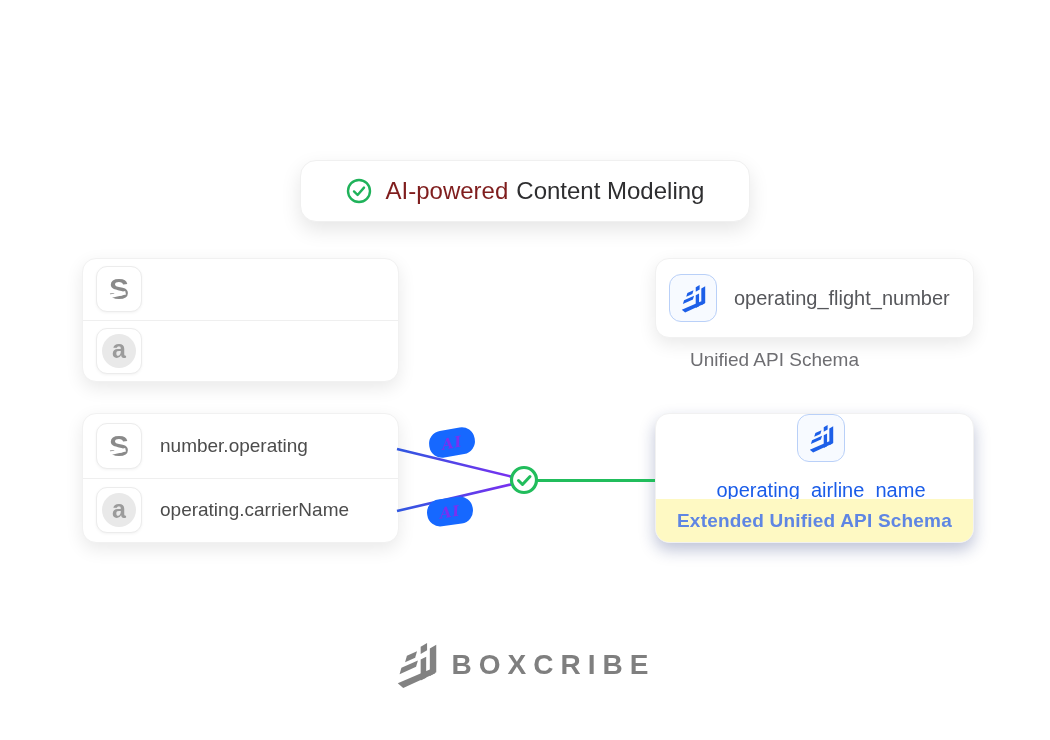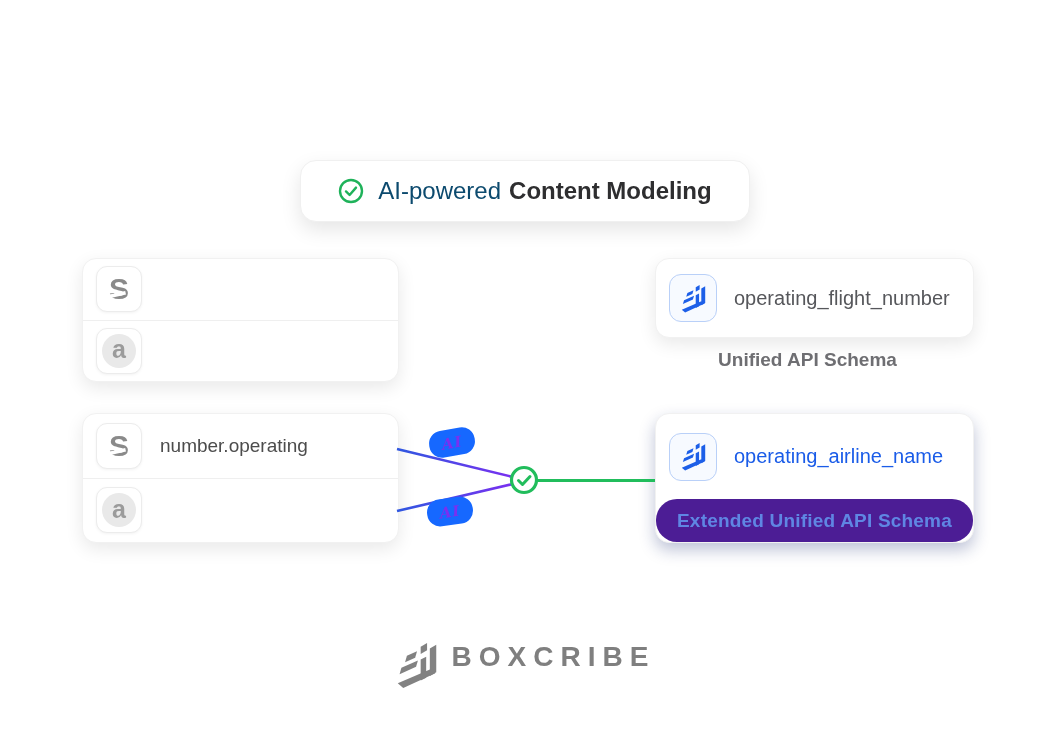--- a/index.html
+++ b/index.html
@@ -12,22 +12,22 @@
   .abs{position:absolute;}
 
   
   .banner{
     left:300px;top:160px;width:448px;height:60px;
     background:#ffffff;border:1px solid #f0f0f0;border-radius:16px;
     box-shadow:0 8px 20px rgba(0,0,0,0.10);
     display:flex;align-items:center;justify-content:center;gap:14px;
     font-size:24px;
   }
-  .banner .t-light{color:#0c4a6e;font-weight:400;}
-  .banner .t-bold{color:#2e2e30;font-weight:700;}
+  .banner .t-light{color:#7f1d1d;font-weight:400;}
+  .banner .t-bold{color:#2e2e30;font-weight:400;}
 
   
   .card{
     background:#ffffff;border:1px solid #f1f1f1;border-radius:14px;
     box-shadow:0 6px 18px rgba(0,0,0,0.09);
   }
   .src-card{left:82px;width:315px;display:flex;flex-direction:column;}
   .src-row{
     flex:1;display:flex;align-items:center;gap:18px;padding-left:13px;
     font-size:19px;color:#4c4c4c;
@@ -51,45 +51,45 @@
   .uni-row{
     display:flex;align-items:center;gap:17px;padding-left:13px;height:100%;
     font-size:20px;color:#56575b;
   }
   .uni-icon{
     width:46px;height:46px;border-radius:12px;background:#f7faff;
     border:1.5px solid #b9d0f8;
     display:flex;align-items:center;justify-content:center;flex:0 0 auto;
   }
   .caption{
-    left:649px;top:349px;width:317px;text-align:center;
-    font-size:19px;font-weight:700;color:#6e6e72;
+    left:616px;top:349px;width:317px;text-align:center;
+    font-size:19px;font-weight:400;color:#6e6e72;
   }
   .ext-card{top:413px;height:128px;display:flex;flex-direction:column;overflow:hidden;
     box-shadow:0 7px 16px rgba(20,40,110,0.28);}
-  .ext-main{height:85px;}
+  .ext-main{height:85px;flex-direction:column;}
   .ext-main .uni-field{color:#1a5ce8;}
   .ext-footer{
-    flex:1;background:#4c1d95;display:flex;align-items:center;justify-content:center;
-    font-size:19px;font-weight:700;color:#5f86e3;letter-spacing:0.2px;border-radius:21px;
+    flex:1;background:#fef9c3;display:flex;align-items:center;justify-content:center;
+    font-size:19px;font-weight:700;color:#5f86e3;letter-spacing:0.2px;
   }
 
   
   .ai-badge{
     width:46px;height:27px;border-radius:13px;background:#1668ff;
     display:flex;align-items:center;justify-content:center;
     color:#7b2ff0;font-size:15px;font-weight:700;font-style:italic;
     letter-spacing:1px;font-family:"DejaVu Serif","Liberation Serif",serif;
   }
   .badge1{left:429px;top:429px;transform:rotate(-10deg);}
   .badge2{left:427px;top:498px;transform:rotate(-8deg);}
 
   
   .brand{
-    left:0;top:641px;width:1050px;display:flex;justify-content:center;gap:13px;
+    left:0;top:641px;width:1050px;display:flex;align-items:center;justify-content:center;gap:13px;
   }
   .brand-text{
     font-size:28px;font-weight:700;color:#7f7f7f;letter-spacing:7px;
   }
 
   svg.lines{left:0;top:0;pointer-events:none;}
 </style>
 </head>
 <body>
 
@@ -138,20 +138,21 @@
         <text x="17" y="27" text-anchor="middle" font-family="Liberation Sans,sans-serif" font-size="30" font-weight="800" fill="#8a8a8a">S</text>
         <rect x="-4" y="22" width="28" height="3.6" fill="#ffffff" transform="rotate(-13 10 24)"></rect>
       </svg>
     </span>
     <span>number.operating</span>
   </div>
   <div class="src-row">
     <span class="prov-icon">
       <span class="a-circle">a</span>
     </span>
+    <span>operating.carrierName</span>
   </div>
 </div>
 
 <div class="abs card uni-card" style="top:258px;height:78px;">
   <div class="uni-row">
     <span class="uni-icon">
       <svg width="27" height="29" viewBox="0 0 48 52" fill="#1d5fe8">
           <use href="#bc-mark"></use>
         </svg>
     </span>

